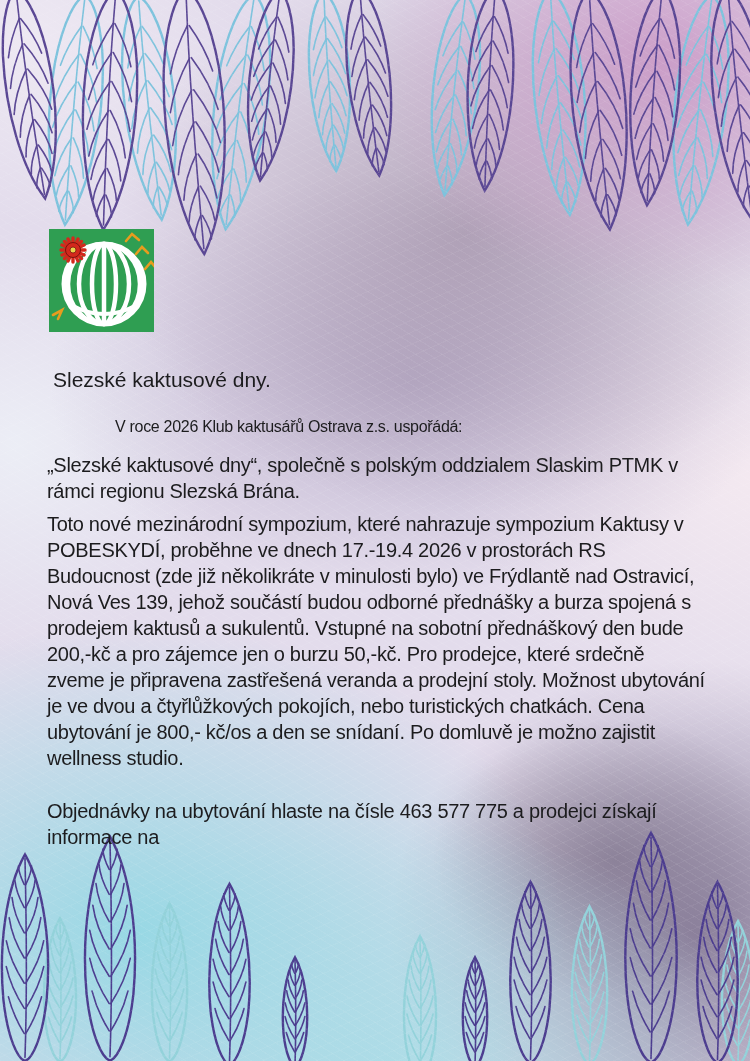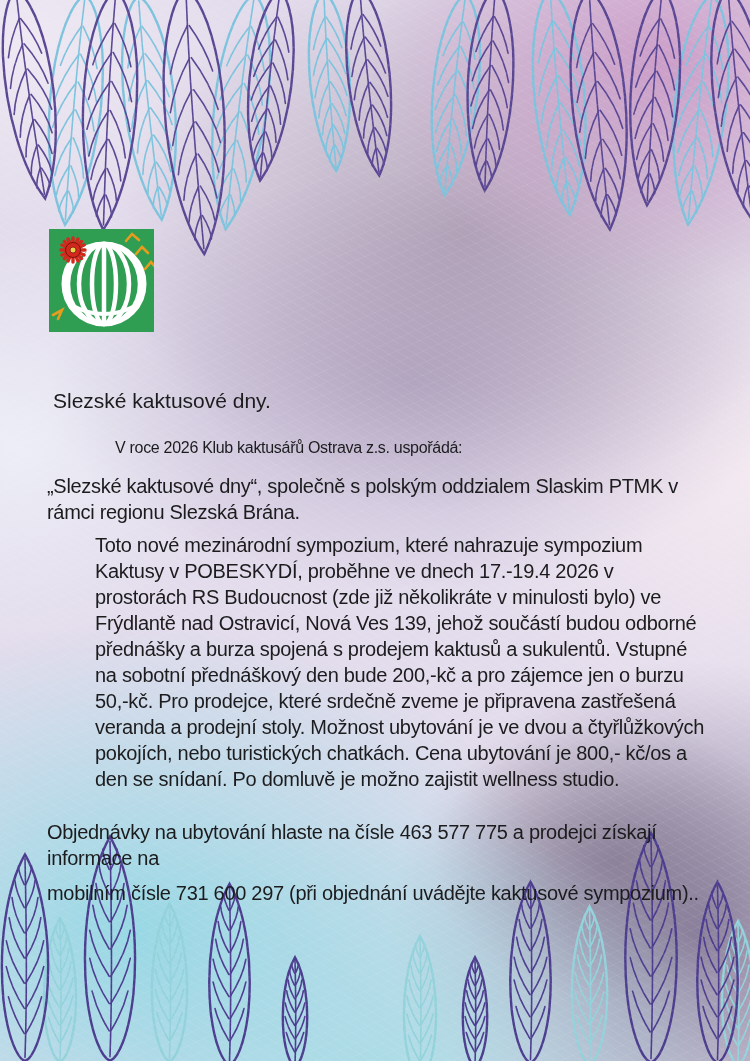--- a/index.html
+++ b/index.html
@@ -17,25 +17,25 @@
     radial-gradient(ellipse 430px 380px at 93% 88%, rgba(122,110,140,.8), rgba(122,110,140,0) 72%),
     radial-gradient(ellipse 260px 200px at 82% 81%, rgba(90,80,98,.5), rgba(90,80,98,0) 70%);}
   .bg-texture{position:absolute;inset:0;background:
     repeating-linear-gradient(32deg, rgba(255,255,255,.06) 0 1px, transparent 1px 7px),
     repeating-linear-gradient(-24deg, rgba(255,255,255,.05) 0 1px, transparent 1px 11px);
     pointer-events:none;}
   svg.leaves{position:absolute;inset:0;width:750px;height:1061px;}
   .lo{fill:none;stroke-width:2.4px;vector-effect:non-scaling-stroke;stroke-linecap:round;}
   .lv{fill:none;stroke-width:1.6px;vector-effect:non-scaling-stroke;stroke-linecap:round;}
   .logo{position:absolute;left:49px;top:229px;width:105px;height:103px;}
-  .content{position:absolute;left:47px;top:389px;width:658px;color:#1c1c1e;}
+  .content{position:absolute;left:47px;top:368px;width:658px;color:#1c1c1e;}
   .title{font-size:21px;font-weight:400;margin:0 0 0 6px;line-height:1.15;}
   .intro{font-size:16px;margin:22px 0 0 68px;line-height:26px;letter-spacing:-0.3px;}
   .para{font-size:20px;line-height:26px;margin:12px 0 0 0;letter-spacing:-0.3px;}
-  .para-main{margin-top:7px;margin-left:48px;}
+  .para-main{margin-top:7px;}
   .contact1{margin-top:27px;}
   .contact2{margin-top:9px;}
 </style>
 </head>
 <body>
 
 <div class="page">
   <div class="bg-wash"></div>
 
   <svg class="leaves" xmlns="http://www.w3.org/2000/svg">
@@ -134,15 +134,14 @@
       <path d="M4,86 L13,81 L9,90"></path>
     </g>
   </svg>
 
   <div class="content">
     <h1 class="title">Slezské kaktusové dny.</h1>
     <p class="intro">V roce 2026 Klub kaktusářů Ostrava z.s. uspořádá:</p>
     <p class="para">„Slezské kaktusové dny“, společně s polským oddzialem Slaskim PTMK v rámci regionu Slezská Brána.</p>
     <p class="para para-main">Toto nové mezinárodní sympozium, které nahrazuje sympozium Kaktusy v POBESKYDÍ, proběhne ve dnech 17.-19.4 2026 v prostorách RS Budoucnost (zde již několikráte v minulosti bylo) ve Frýdlantě nad Ostravicí, Nová Ves 139, jehož součástí budou odborné přednášky a burza spojená s prodejem kaktusů a sukulentů. Vstupné na sobotní přednáškový den bude 200,-kč a pro zájemce jen o burzu 50,-kč. Pro prodejce, které srdečně zveme je připravena zastřešená veranda a prodejní stoly. Možnost ubytování je ve dvou a čtyřlůžkových pokojích, nebo turistických chatkách. Cena ubytování je 800,- kč/os a den se snídaní. Po domluvě je možno zajistit wellness studio.</p>
     <p class="para contact1">Objednávky na ubytování hlaste na čísle 463 577 775 a prodejci získají informace na</p>
-    <p class="para contact2">mobilním čísle 731 600 297 (při objednání uvádějte kaktusové sympozium)..</p>
   </div>
 </div>
 
 </body></html>

